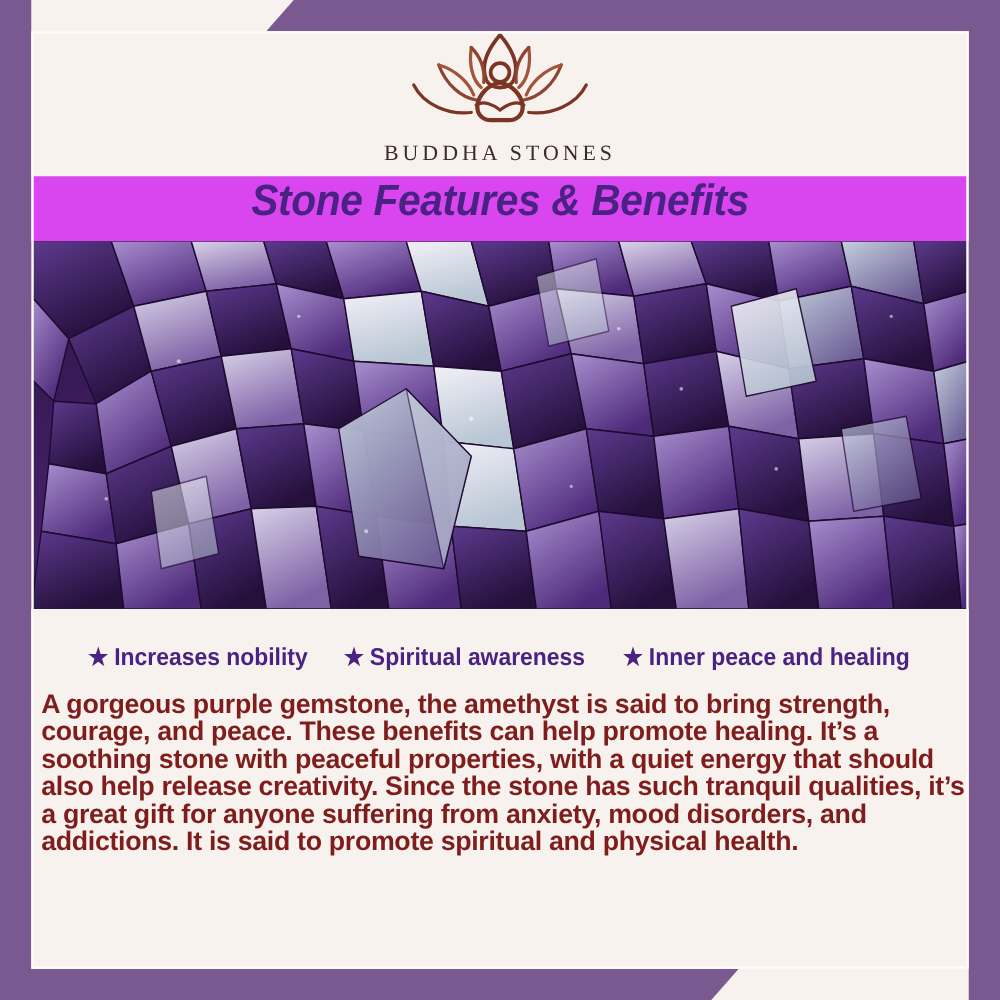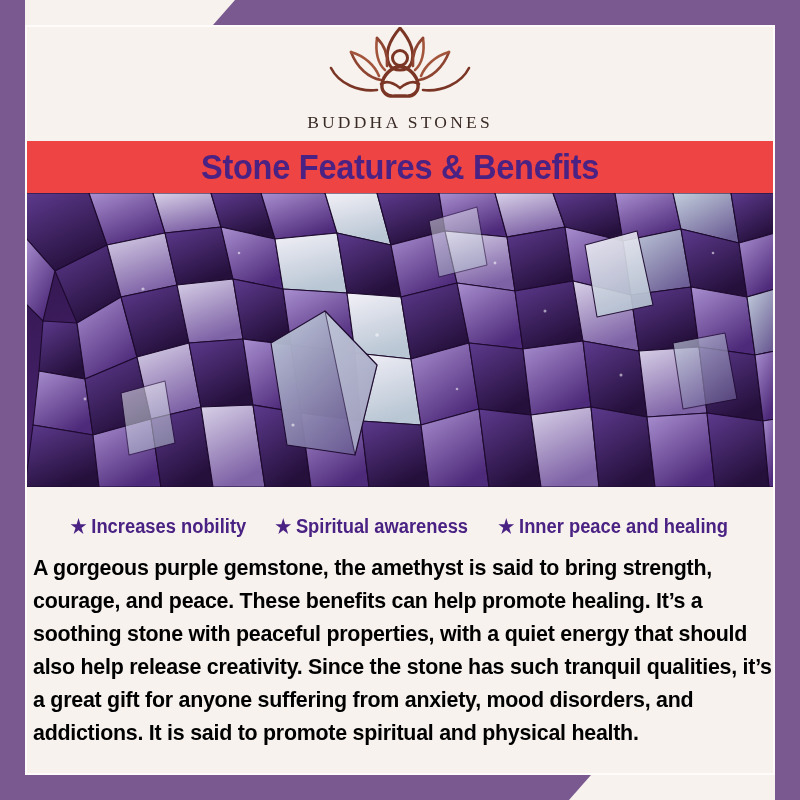--- a/index.html
+++ b/index.html
@@ -73,25 +73,26 @@
     font-size:17.5px;
     letter-spacing:3.2px;
     color:#3a2b26;
   }
 
   
   .title-banner {
     position:absolute;
     top:141px; left:0; right:0;
     height:52px;
-    background:#ef4444;
-    display:flex;
-    align-items:center;
+    background:#d946ef;
+    display:flex;
+    align-items:flex-start;
     justify-content:center;
     z-index:3;
+    font-style:italic;
   }
   .title-text {
     font-size:35px;
     font-weight:bold;
     color:#4a2283;
     letter-spacing:-0.3px;
     transform:scaleX(0.93);
     white-space:nowrap;
   }
 
@@ -150,22 +151,22 @@
   }
   .feature .star { font-size:19px; line-height:1; }
 
   
   .body-copy {
     position:absolute;
     top:552px; left:8px;
     width:748px;
     font-size:21.4px;
     font-weight:bold;
-    line-height:33px;
-    color:#000000;
+    line-height:22px;
+    color:#7f1d1d;
     letter-spacing:-0.25px;
     z-index:3;
   }
 </style>
 </head>
 <body>
 
 <div id="page">
 
   <div class="band band-left"></div>

